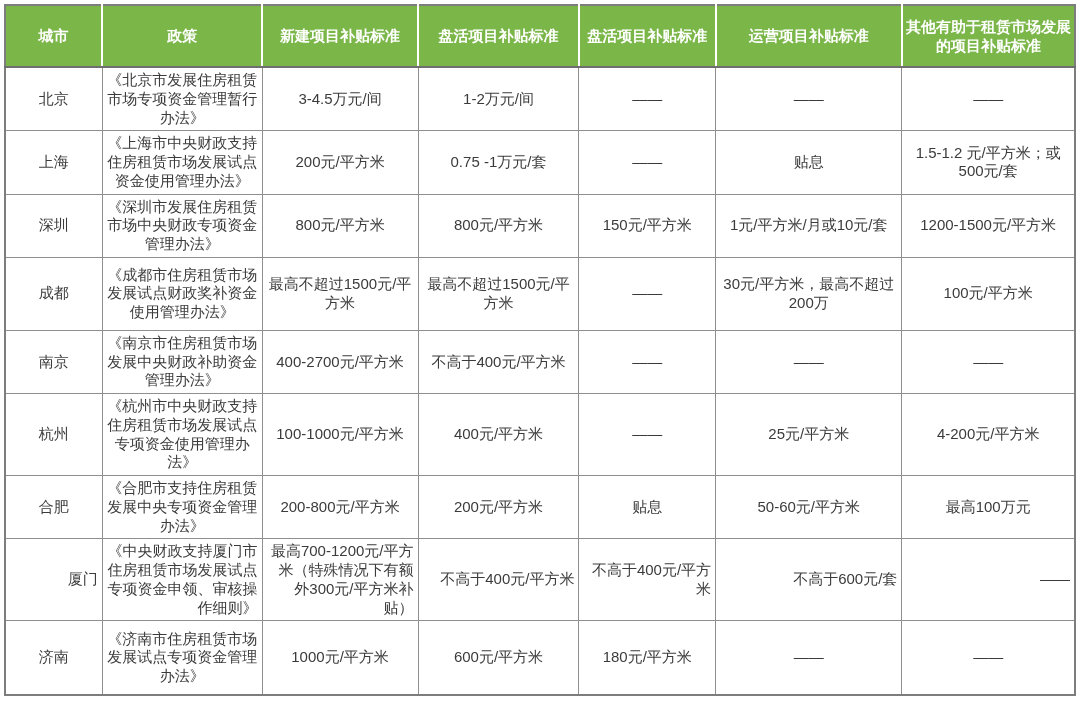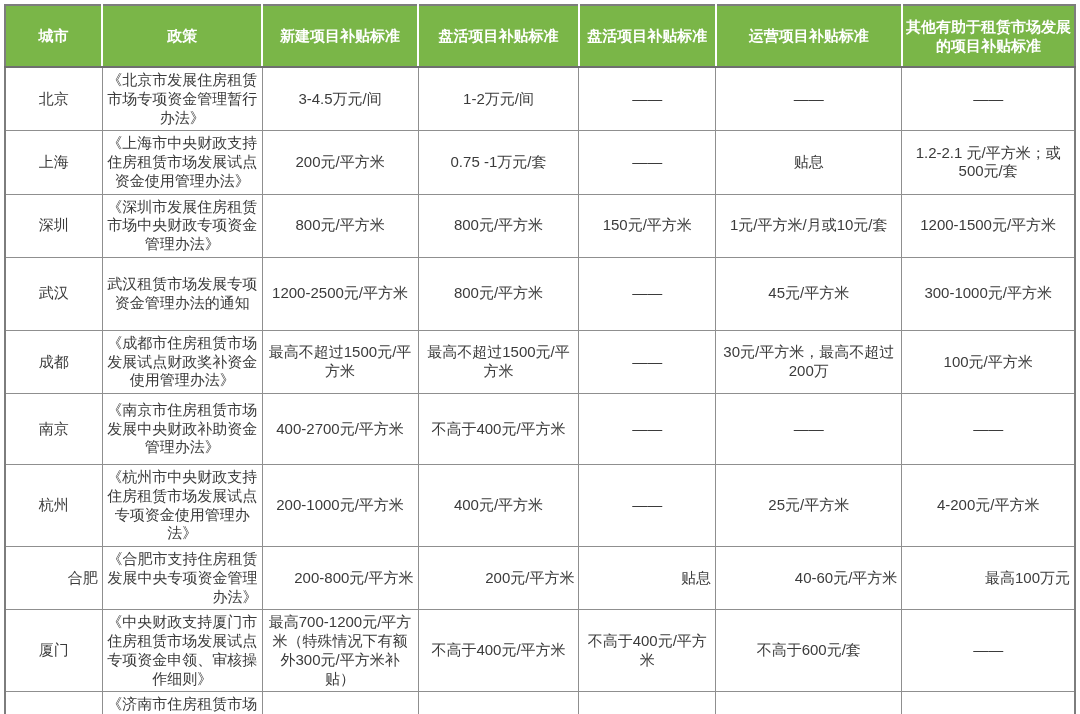--- a/index.html
+++ b/index.html
@@ -105,39 +105,30 @@
           <td>——</td>
           <td>——</td>
         </tr>
         <tr>
           <td>上海</td>
           <td>《上海市中央财政支持住房租赁市场发展试点资金使用管理办法》</td>
           <td>200元/平方米</td>
           <td>0.75 -1万元/套</td>
           <td>——</td>
           <td>贴息</td>
-          <td>1.2-2.1 元/平方米；或500元/套</td>
+          <td>1.5-1.2 元/平方米；或500元/套</td>
         </tr>
         <tr>
           <td>深圳</td>
           <td>《深圳市发展住房租赁市场中央财政专项资金管理办法》</td>
           <td>800元/平方米</td>
           <td>800元/平方米</td>
           <td>150元/平方米</td>
           <td>1元/平方米/月或10元/套</td>
           <td>1200-1500元/平方米</td>
-        </tr>
-        <tr>
-          <td>武汉</td>
-          <td>武汉租赁市场发展专项资金管理办法的通知</td>
-          <td>1200-2500元/平方米</td>
-          <td>800元/平方米</td>
-          <td>——</td>
-          <td>45元/平方米</td>
-          <td>300-1000元/平方米</td>
         </tr>
         <tr>
           <td>成都</td>
           <td>《成都市住房租赁市场发展试点财政奖补资金使用管理办法》</td>
           <td>最高不超过1500元/平方米</td>
           <td>最高不超过1500元/平方米</td>
           <td>——</td>
           <td>30元/平方米，最高不超过200万</td>
           <td>100元/平方米</td>
         </tr>
@@ -146,33 +137,33 @@
           <td>《南京市住房租赁市场发展中央财政补助资金管理办法》</td>
           <td>400-2700元/平方米</td>
           <td>不高于400元/平方米</td>
           <td>——</td>
           <td>——</td>
           <td>——</td>
         </tr>
         <tr>
           <td>杭州</td>
           <td>《杭州市中央财政支持住房租赁市场发展试点专项资金使用管理办法》</td>
-          <td>200-1000元/平方米</td>
+          <td>100-1000元/平方米</td>
           <td>400元/平方米</td>
           <td>——</td>
           <td>25元/平方米</td>
           <td>4-200元/平方米</td>
         </tr>
         <tr>
           <td>合肥</td>
           <td>《合肥市支持住房租赁发展中央专项资金管理办法》</td>
           <td>200-800元/平方米</td>
           <td>200元/平方米</td>
           <td>贴息</td>
-          <td>40-60元/平方米</td>
+          <td>50-60元/平方米</td>
           <td>最高100万元</td>
         </tr>
         <tr>
           <td>厦门</td>
           <td>《中央财政支持厦门市住房租赁市场发展试点专项资金申领、审核操作细则》</td>
           <td>最高700-1200元/平方米（特殊情况下有额外300元/平方米补贴）</td>
           <td>不高于400元/平方米</td>
           <td>不高于400元/平方米</td>
           <td>不高于600元/套</td>
           <td>——</td>

